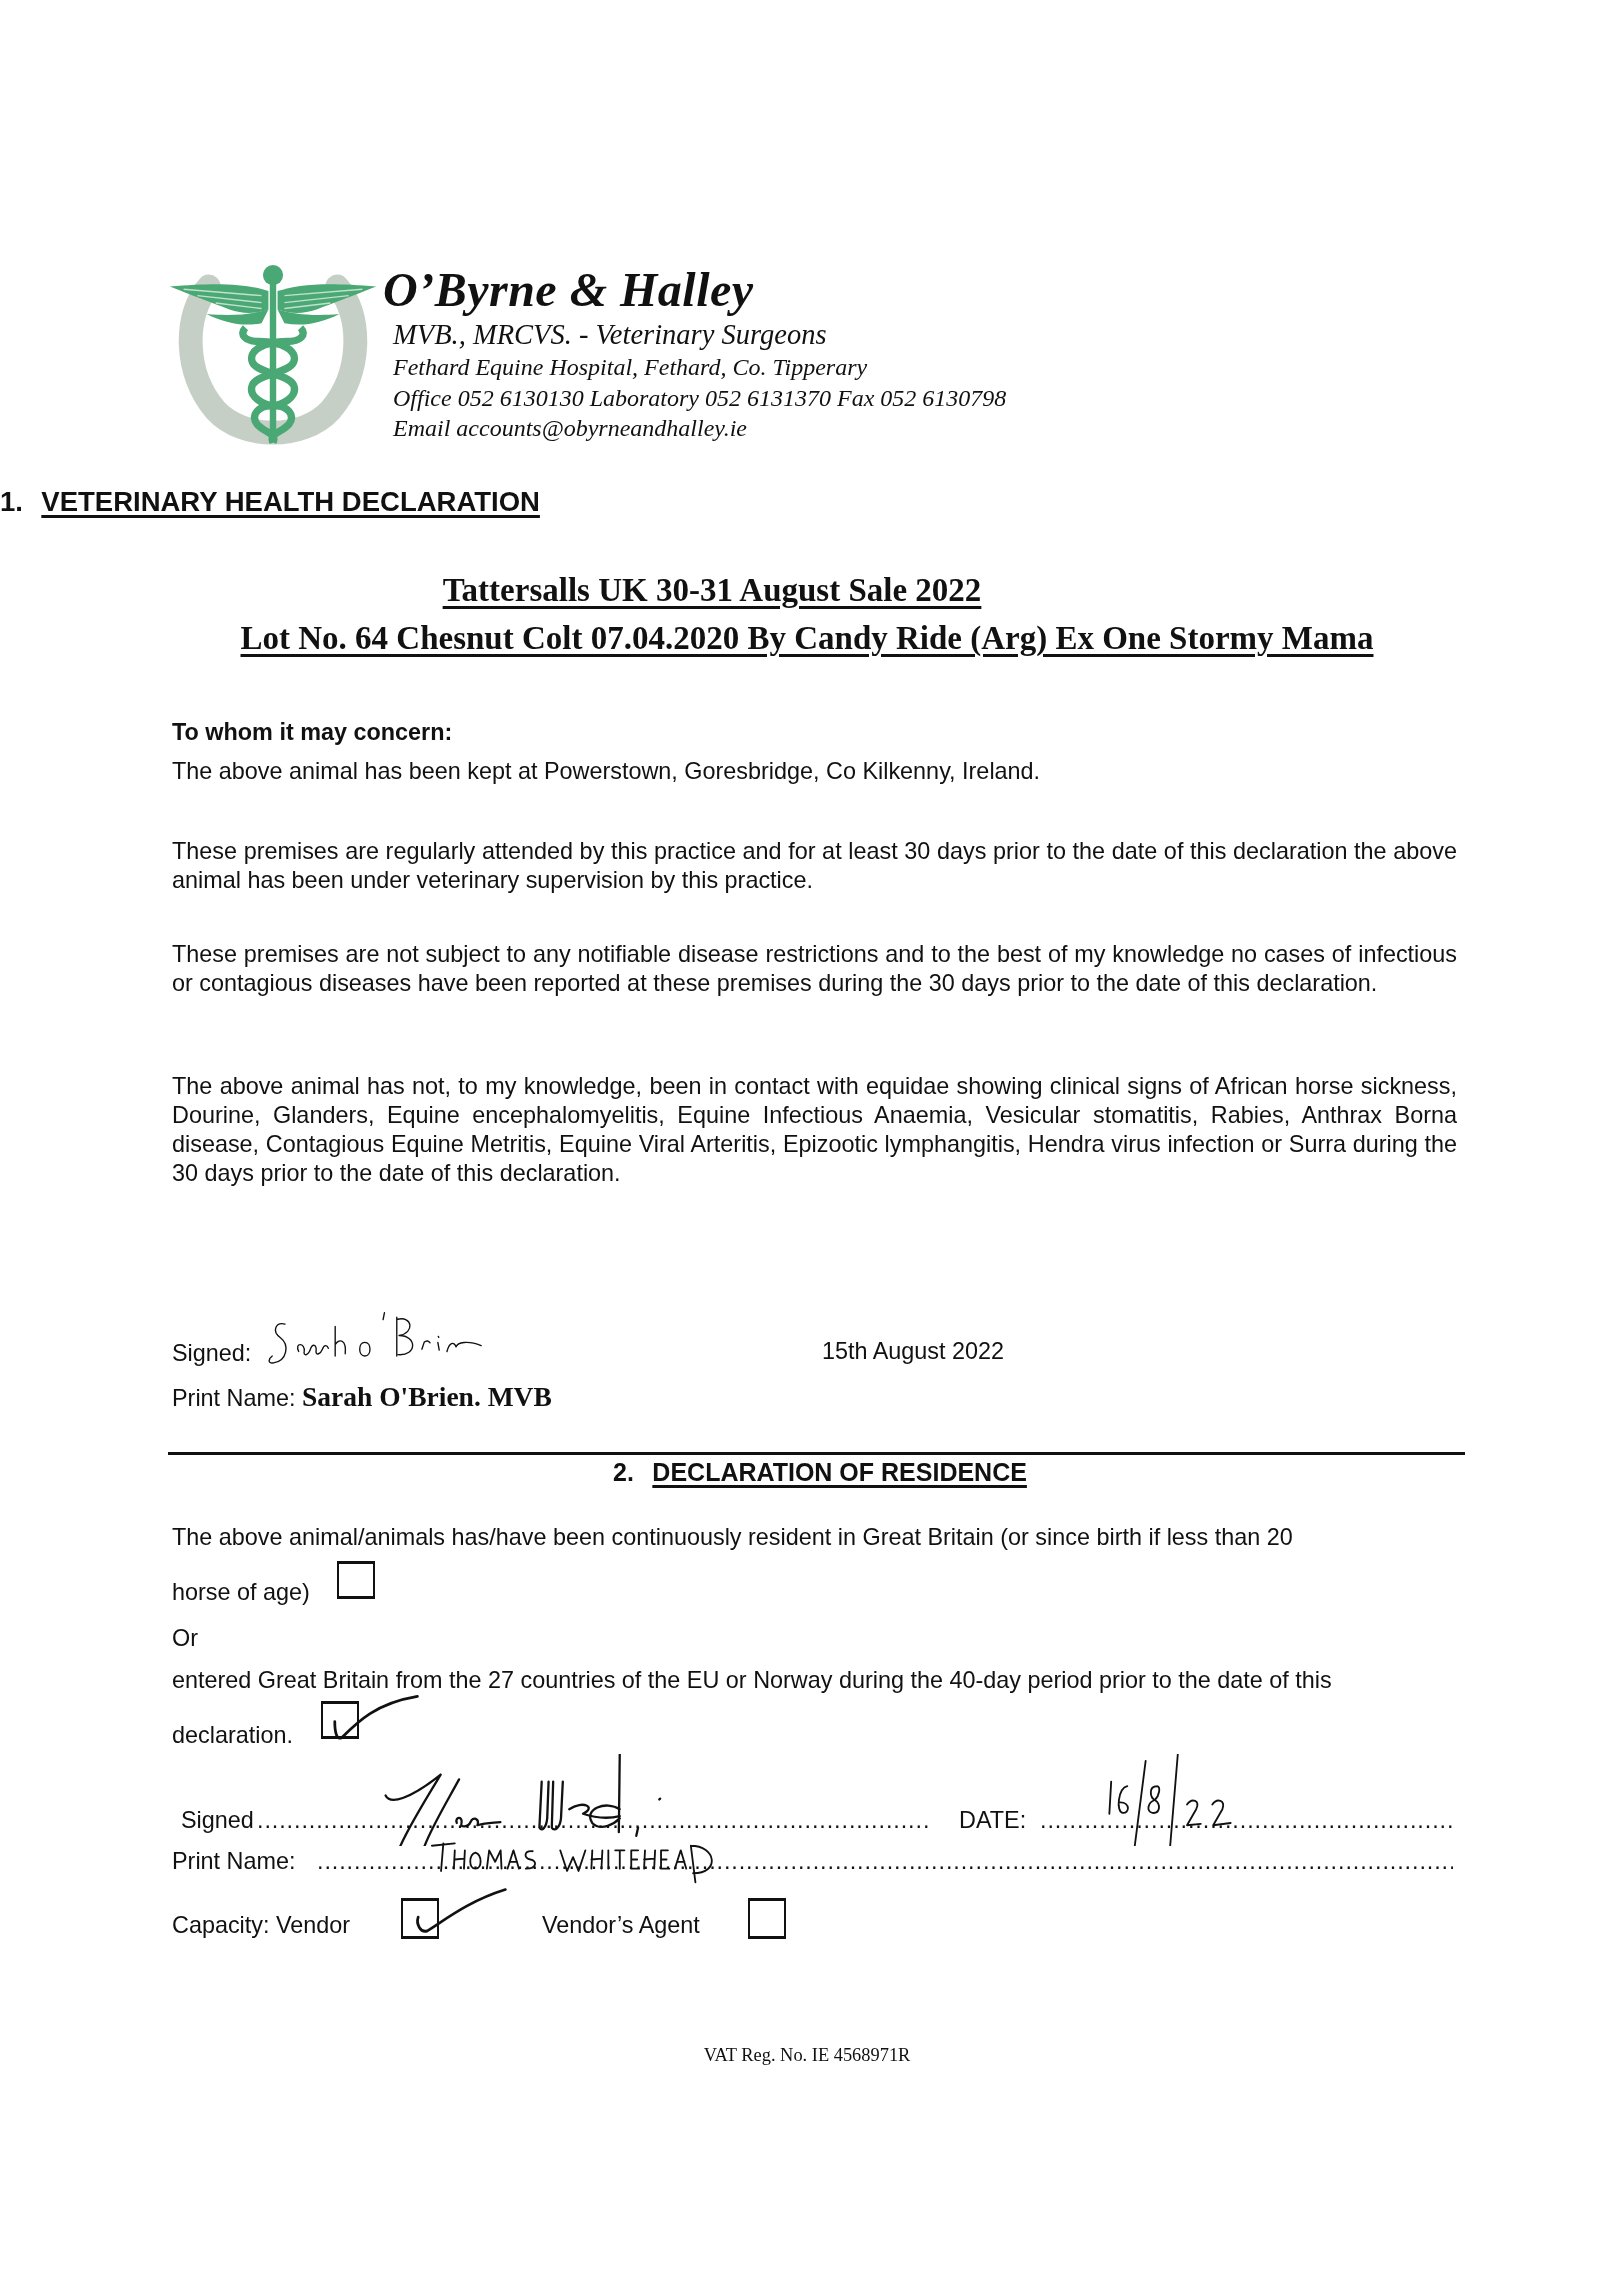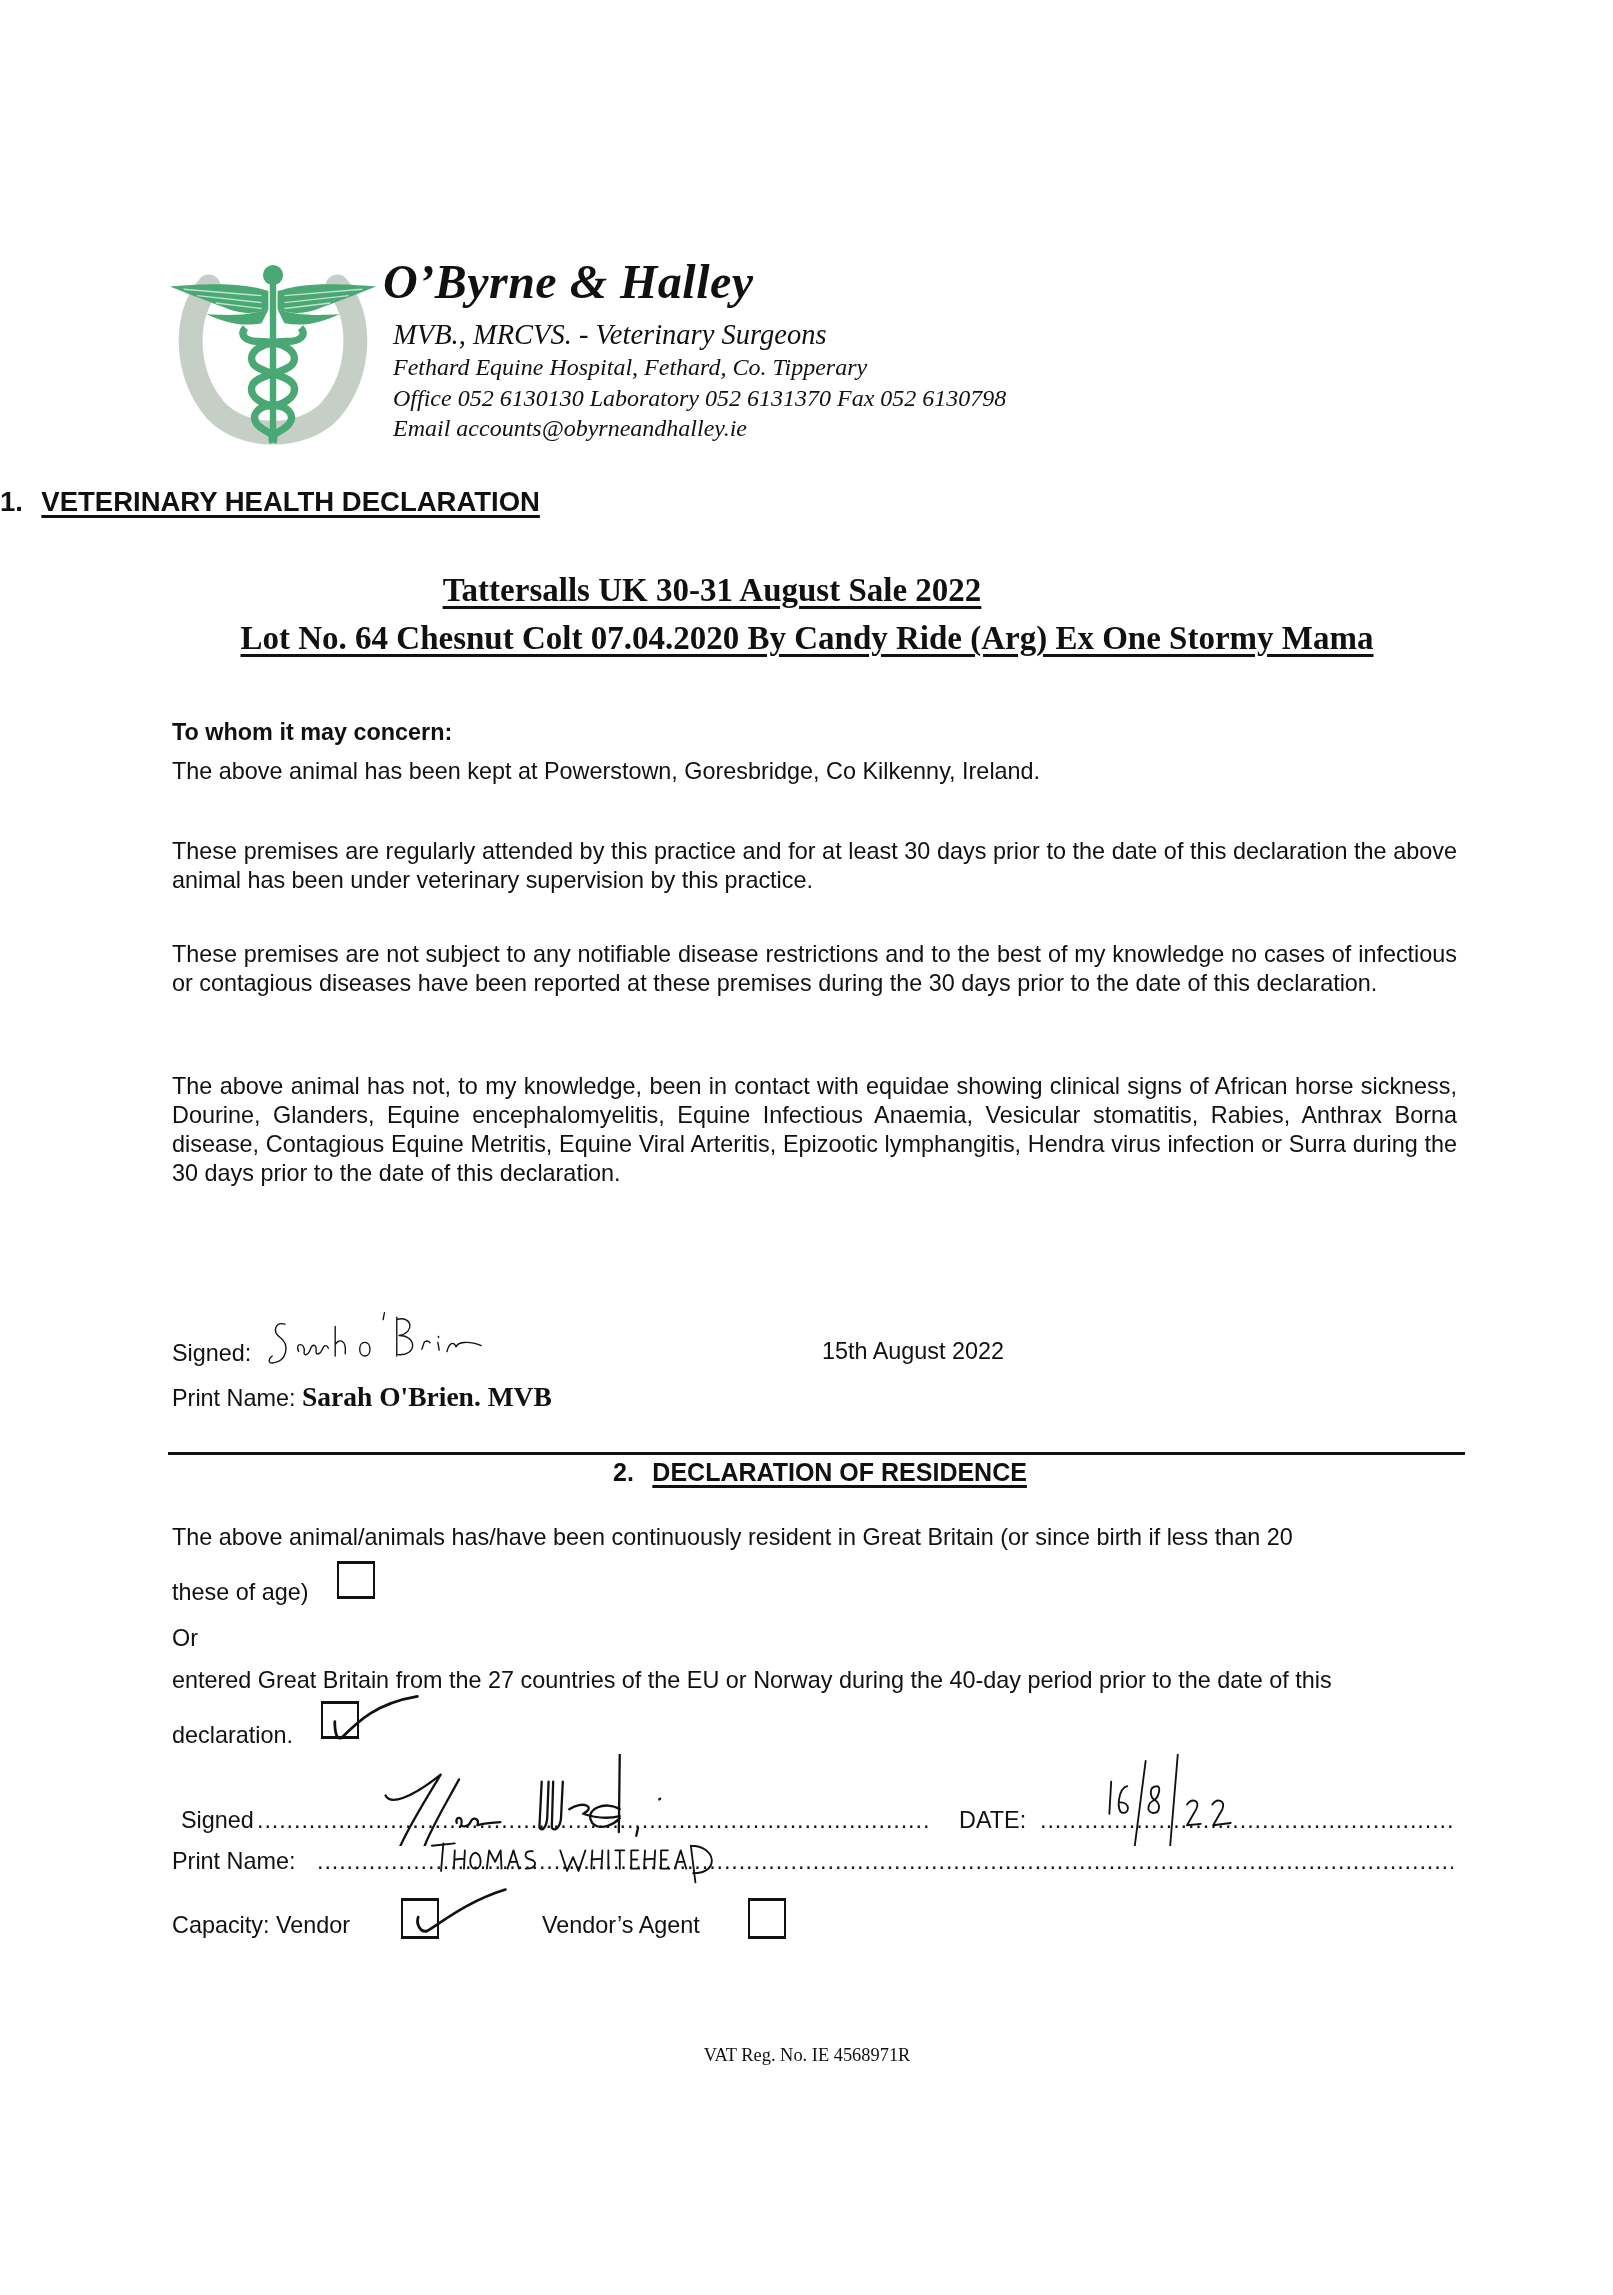--- a/index.html
+++ b/index.html
@@ -1,21 +1,21 @@
 <!DOCTYPE html>
 <html style="font-size:7.3px"><head>
 <meta charset="utf-8">
 <style>
   html, body { margin:0; padding:0; background:#ffffff; }
   body { width:1614px; height:2295px; position:relative; overflow:hidden; color:#111; }
   .abs { position:absolute; }
   .serif { font-family:"Liberation Serif","DejaVu Serif",serif; }
   .sans { font-family:"Liberation Sans","DejaVu Sans",sans-serif; }
   .logo { left:165px; top:259px; width:216px; height:188px; }
-  .firm-name { left:383px; top:254px; font-size:48px; font-weight:bold; font-style:italic; letter-spacing:0.5px; }
+  .firm-name { left:383px; top:262px; font-size:48px; font-weight:bold; font-style:italic; letter-spacing:0.5px; }
   .firm-line { left:393px; font-style:italic; }
   .fl1 { top:319px; font-size:28.5px; }
   .fl2 { top:354px; font-size:24px; }
   .fl3 { top:385px; font-size:24px; }
   .fl4 { top:415px; font-size:24px; }
   .heading1 { left:0; width:1614px; top:486px; text-align:left; font-size:27.5px; font-weight:bold; }
   .heading1 .u, .heading2 .u { text-decoration:underline; text-decoration-thickness:2.8px; text-underline-offset:3.7px; }
   .heading1 .num, .heading2 .num { margin-right:18.4px; }
   .sale-title { left:0; width:1424px; top:572px; text-align:center; font-size:33px; font-weight:bold; text-decoration:underline; text-decoration-thickness:2.8px; text-underline-offset:4.6px; }
   .lot-title { left:0; width:1614px; top:620px; text-align:center; font-size:33px; font-weight:bold; text-decoration:underline; text-decoration-thickness:2.8px; text-underline-offset:4.6px; }
@@ -126,21 +126,21 @@
   <span>Print Name:</span>
   <span class="print-value">Sarah O'Brien. MVB</span>
 </div>
 
 <div class="abs rule"></div>
 <div class="abs sans heading2">
   <span class="num">2.</span><span class="u">DECLARATION OF RESIDENCE</span>
 </div>
 
 <div class="abs sans res1">The above animal/animals has/have been continuously resident in Great Britain (or since birth if less than 20</div>
-<div class="abs sans res1b">these of age)</div>
+<div class="abs sans res1b">horse of age)</div>
 <div class="abs box box-a"></div>
 
 <div class="abs sans or">Or</div>
 
 <div class="abs sans res2">entered Great Britain from the 27 countries of the EU or Norway during the 40-day period prior to the date of this</div>
 <div class="abs sans res2b">declaration.</div>
 <div class="abs box box-b"></div>
 <svg class="abs tick-b" viewBox="0 0 220 130">
   <path class="hand" stroke-width="6" d="M30 60 C30 85 35 100 45 95 C80 60 120 20 210 5"></path>
 </svg>

